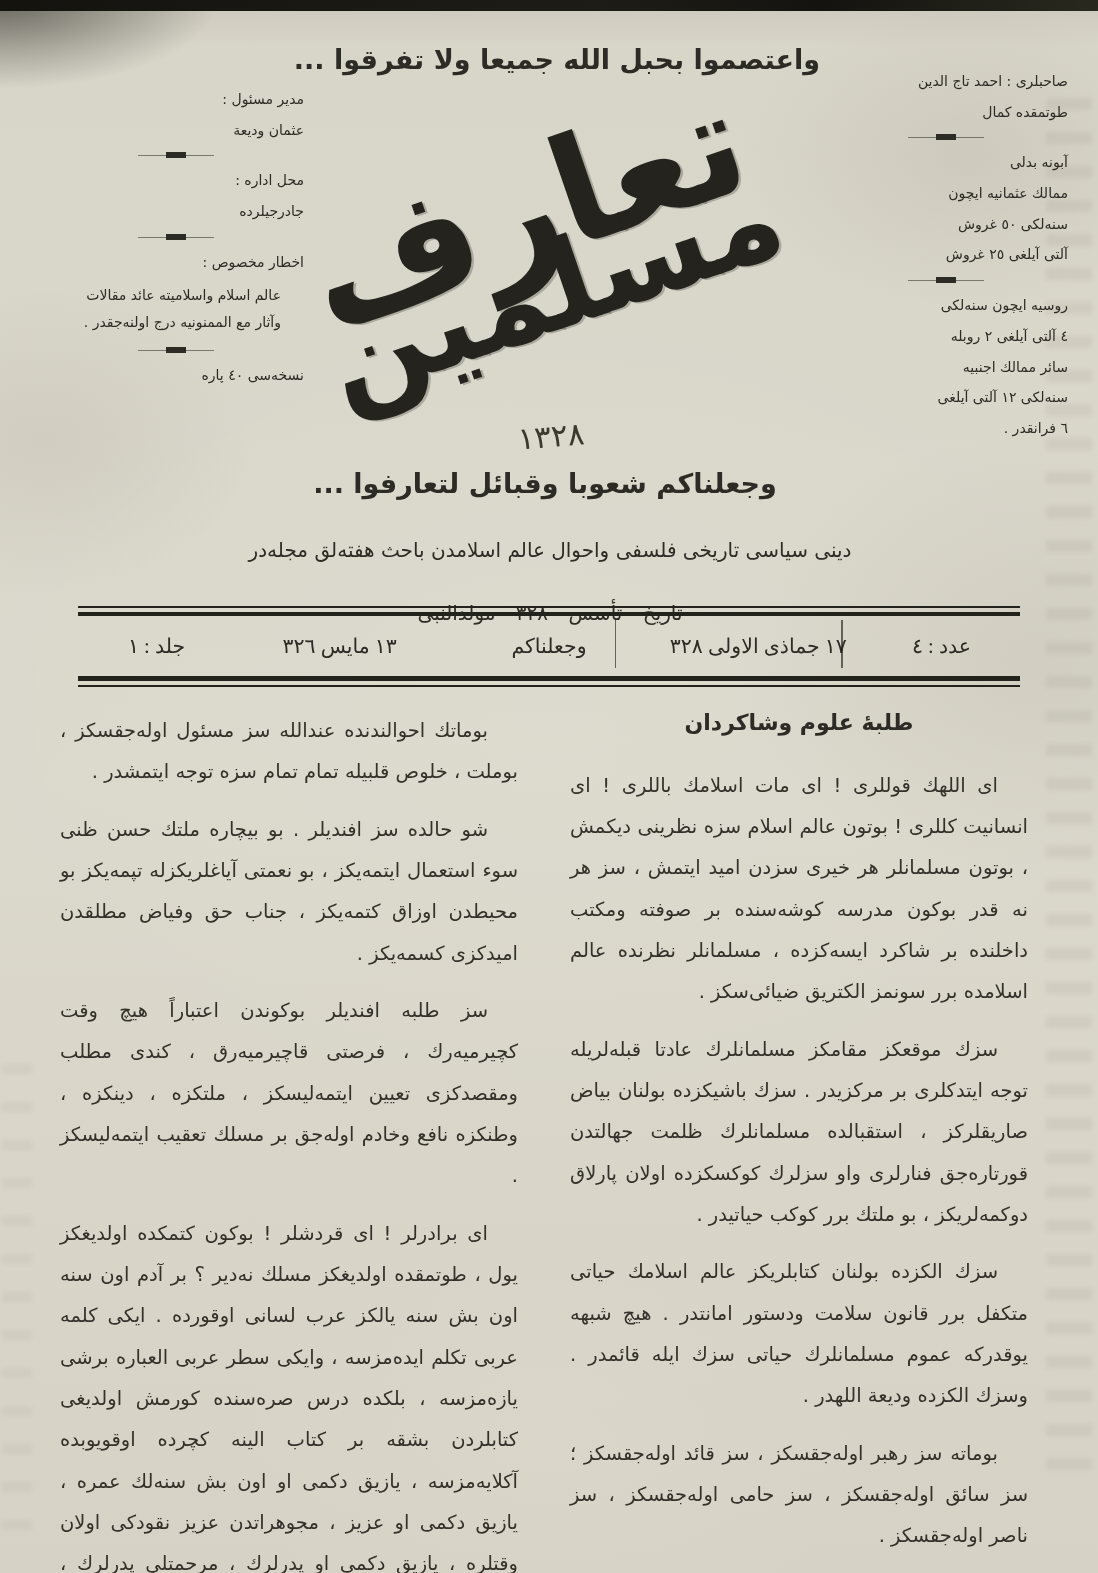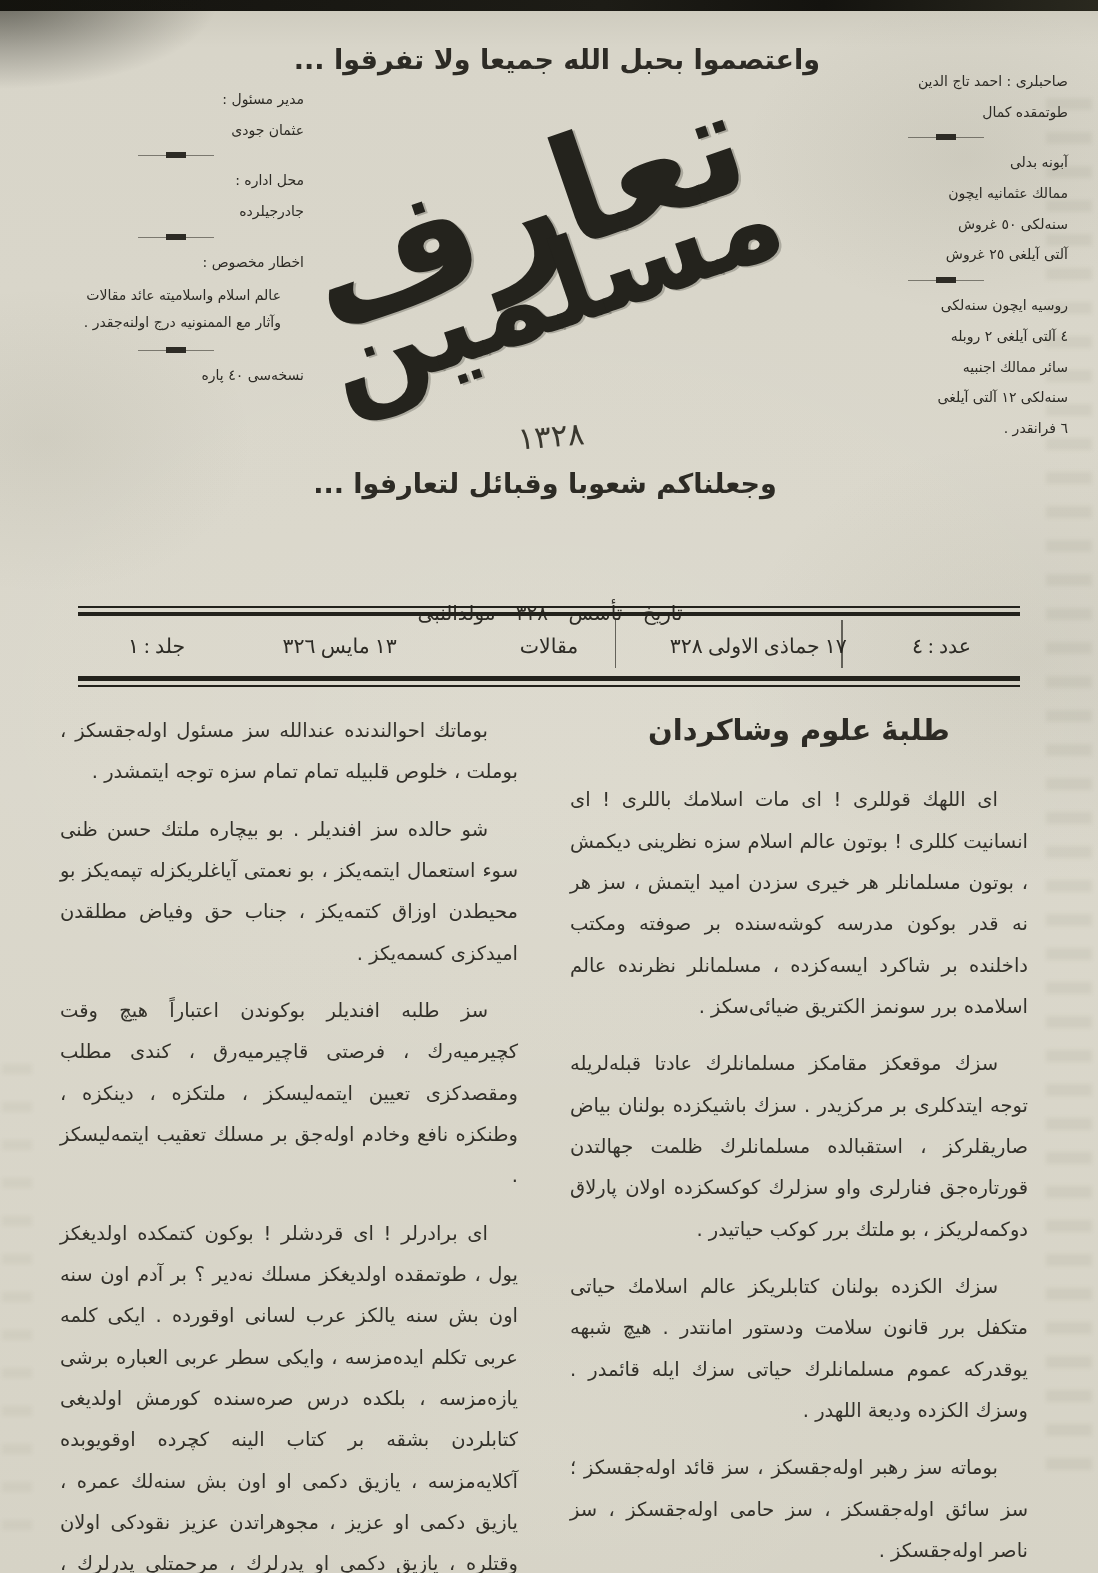--- a/index.html
+++ b/index.html
@@ -72,21 +72,21 @@
   .tick{position:absolute;top:2px;height:48px;width:1.5px;background:rgba(35,34,28,.65);}
   .tick.t1{left:81%;}
   .tick.t2{left:57%;}
 
   
   .body-cols{position:absolute;top:694px;left:44px;right:54px;bottom:10px;
     display:flex;gap:20px;direction:rtl;}
   .col{flex:1;text-align:justify;font-size:19.5px;color:#33312a;}
   .col p{margin:16px;text-indent:30px;line-height:2.12;}
   .col.right-col{line-height:2.0;}
-  .article-heading{text-align:center;font-size:29px;font-weight:bold;text-indent:0 !important;
+  .article-heading{text-align:center;font-size:22px;font-weight:bold;text-indent:0 !important;
     margin:6px 0 18px 0 !important;letter-spacing:1px;color:#2d2b25;}
 </style>
 </head>
 <body>
 
 <div class="page">
 
   <div class="top-edge"></div>
   <div class="corner-shade"></div>
   <div class="bleed right"></div>
@@ -105,52 +105,53 @@
     <div class="sep"></div>
     <div class="line">روسيه ايچون سنه‌لكى</div>
     <div class="line">٤ آلتى آيلغى ٢ روبله</div>
     <div class="line">سائر ممالك اجنبيه</div>
     <div class="line">سنه‌لكى ١٢ آلتى آيلغى</div>
     <div class="line">٦ فرانقدر .</div>
   </div>
 
   <div class="info left-info" dir="rtl">
     <div class="line">مدير مسئول :</div>
-    <div class="line">عثمان جودى</div>
+    <div class="line">عثمان وديعة</div>
     <div class="sep"></div>
     <div class="line">محل اداره :</div>
     <div class="line">جادرجيلرده</div>
     <div class="sep"></div>
     <div class="line">اخطار مخصوص :</div>
     <div class="notice-text">عالم اسلام واسلاميته عائد مقالات وآثار مع الممنونيه درج اولنه‌جقدر .</div>
     <div class="sep"></div>
     <div class="line">نسخه‌سى ٤٠ پاره</div>
   </div>
 
   <div class="masthead">
     <div class="masthead-inner" dir="rtl">
       <span class="w1">تعارف</span>
       <span class="w2">مسلمين</span>
     </div>
   </div>
   <div class="masthead-year" dir="rtl">١٣٢٨</div>
   <div class="bottom-verse" dir="rtl">وجعلناكم شعوبا وقبائل لتعارفوا ...</div>
+  <div class="desc1" dir="rtl">دينى سياسى تاريخى فلسفى واحوال عالم اسلامدن باحث هفته‌لق مجله‌در</div>
   <div class="desc2" dir="rtl">تاريخ تأسس ٣٢٨ مولدالنبى</div>
 
   <div class="rule r1"></div>
   <div class="rule r2"></div>
   <div class="rule r3"></div>
   <div class="rule r4"></div>
 
   <div class="date-band" dir="rtl">
     <div class="tick t1"></div>
     <div class="tick t2"></div>
     <div class="cell issue">عدد : ٤</div>
     <div class="cell">١٧ جماذى الاولى ٣٢٨</div>
-    <div class="cell">مقالات</div>
+    <div class="cell">وجعلناكم</div>
     <div class="cell">١٣ مايس ٣٢٦</div>
     <div class="cell volume">جلد : ١</div>
   </div>
 
   <div class="body-cols">
     <div class="col right-col" dir="rtl">
       <p class="article-heading">طلبهٔ علوم وشاكردان</p>
       <p>اى اللهك قوللرى ! اى مات اسلامك باللرى ! اى انسانيت كللرى ! بوتون عالم اسلام سزه نظرينى ديكمش ، بوتون مسلمانلر هر خيرى سزدن اميد ايتمش ، سز هر نه قدر بوكون مدرسه كوشه‌سنده بر صوفته ومكتب داخلنده بر شاكرد ايسه‌كزده ، مسلمانلر نظرنده عالم اسلامده برر سونمز الكتريق ضيائى‌سكز .</p>
       <p>سزك موقعكز مقامكز مسلمانلرك عادتا قبله‌لريله توجه ايتدكلرى بر مركزيدر . سزك باشيكزده بولنان بياض صاريقلركز ، استقبالده مسلمانلرك ظلمت جهالتدن قورتاره‌جق فنارلرى واو سزلرك كوكسكزده اولان پارلاق دوكمه‌لريكز ، بو ملتك برر كوكب حياتيدر .</p>
       <p>سزك الكزده بولنان كتابلريكز عالم اسلامك حياتى متكفل برر قانون سلامت ودستور امانتدر . هيچ شبهه يوقدركه عموم مسلمانلرك حياتى سزك ايله قائمدر . وسزك الكزده وديعة اللهدر .</p>

